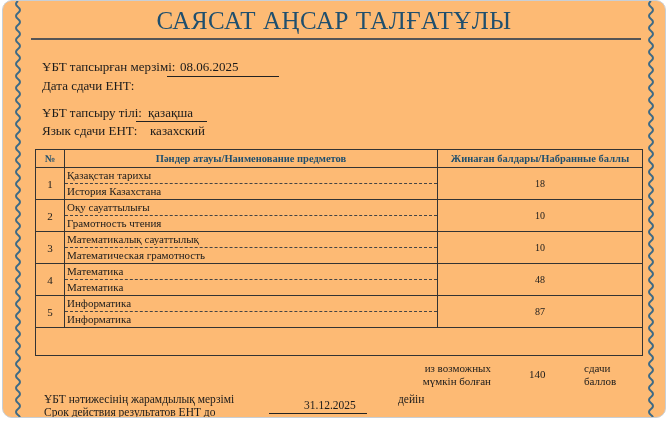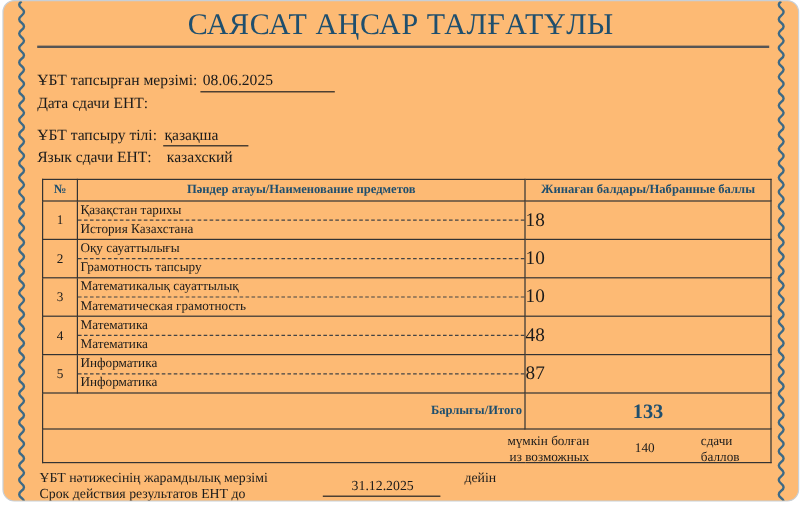--- a/index.html
+++ b/index.html
@@ -28,37 +28,37 @@
       text-align: center;
       font-size: 25px; color: #1f4f6e; letter-spacing: 0.5px;
     }
     .title-rule {
       position: absolute; left: 28px; width: 610px; top: 37px; height: 2px; background: #555;
     }
     .subtitle {
       position: absolute; left: 0; right: 0; top: 40px;
       text-align: center; font-style: italic; font-size: 10px; color: #222;
     }
-    .field { position: absolute; font-size: 13px; }
+    .field { position: absolute; font-size: 13px; margin-left: 11px; }
     .uline { position: absolute; height: 1px; background: #222; }
     table.grades {
       position: absolute; left: 32px; top: 148px; width: 608px;
       border-collapse: collapse; font-size: 11px;
     }
     table.grades td, table.grades th {
       border: 1.5px solid #333; padding: 0;
     }
     table.grades th {
       height: 17px; color: #1f4f6e; font-weight: bold; font-size: 10.5px; text-align: center;
     }
     .num { width: 28px; text-align: center; font-size: 11px; }
     .subj { width: 372px; padding: 0 !important; }
     .subj div { height: 15px; line-height: 15px; padding-left: 2px; }
     .subj div.top { border-bottom: 1px dashed #444; }
-    .score { font-size: 16px; }
+    .score { text-align: center; font-size: 10px; }
     .total-label { text-align: right; color: #1f4f6e; font-weight: bold; font-size: 10.5px; padding-right: 2px !important; }
     .total-val { text-align: center; color: #1f4f6e; font-weight: bold; font-size: 17px; }
     .possible {
       position: absolute; font-size: 11px; line-height: 13px;
     }
   </style>
 </head>
 <body>
 
 <div class="cert">
@@ -95,21 +95,21 @@
       <td class="subj">
             <div class="top">Қазақстан тарихы</div>
             <div>История Казахстана</div>
           </td>
       <td class="score">18</td>
     </tr>
     <tr>
       <td class="num">2</td>
       <td class="subj">
             <div class="top">Оқу сауаттылығы</div>
-            <div>Грамотность тапсыру</div>
+            <div>Грамотность чтения</div>
           </td>
       <td class="score">10</td>
     </tr>
     <tr>
       <td class="num">3</td>
       <td class="subj">
             <div class="top">Математикалық сауаттылық</div>
             <div>Математическая грамотность</div>
           </td>
       <td class="score">10</td>
@@ -123,33 +123,29 @@
       <td class="score">48</td>
     </tr>
     <tr>
       <td class="num">5</td>
       <td class="subj">
             <div class="top">Информатика</div>
             <div>Информатика</div>
           </td>
       <td class="score">87</td>
     </tr>
-    <tr style="height:30px;">
-      <td colspan="2" class="total-label">Барлығы/Итого</td>
-      <td class="total-val">133</td>
-    </tr>
     <tr style="height:28px;">
       <td colspan="3" style="border-top:1.5px solid #333;"></td>
     </tr>
   </tbody>
     </table>
 
   <div class="possible" style="left:400px; top:361px; text-align:right; width:88px;">
+    <div>из возможных</div>
     <div>мүмкін болған</div>
-    <div>из возможных</div>
   </div>
   <div class="possible" style="left:526px; top:367px; font-size:11px;">140</div>
   <div class="possible" style="left:581px; top:361px;">
     <div>сдачи</div>
     <div>баллов</div>
   </div>
 
   <div class="field" style="left:30px; top:392px; font-size:11.5px;">ҰБТ нәтижесінің жарамдылық мерзімі</div>
   <div class="field" style="left:30px; top:405px; font-size:11.5px;text-align:center;">Срок действия результатов ЕНТ до</div>
   <div class="field" style="left:290px; top:398px; font-size:11.5px;">31.12.2025</div>

